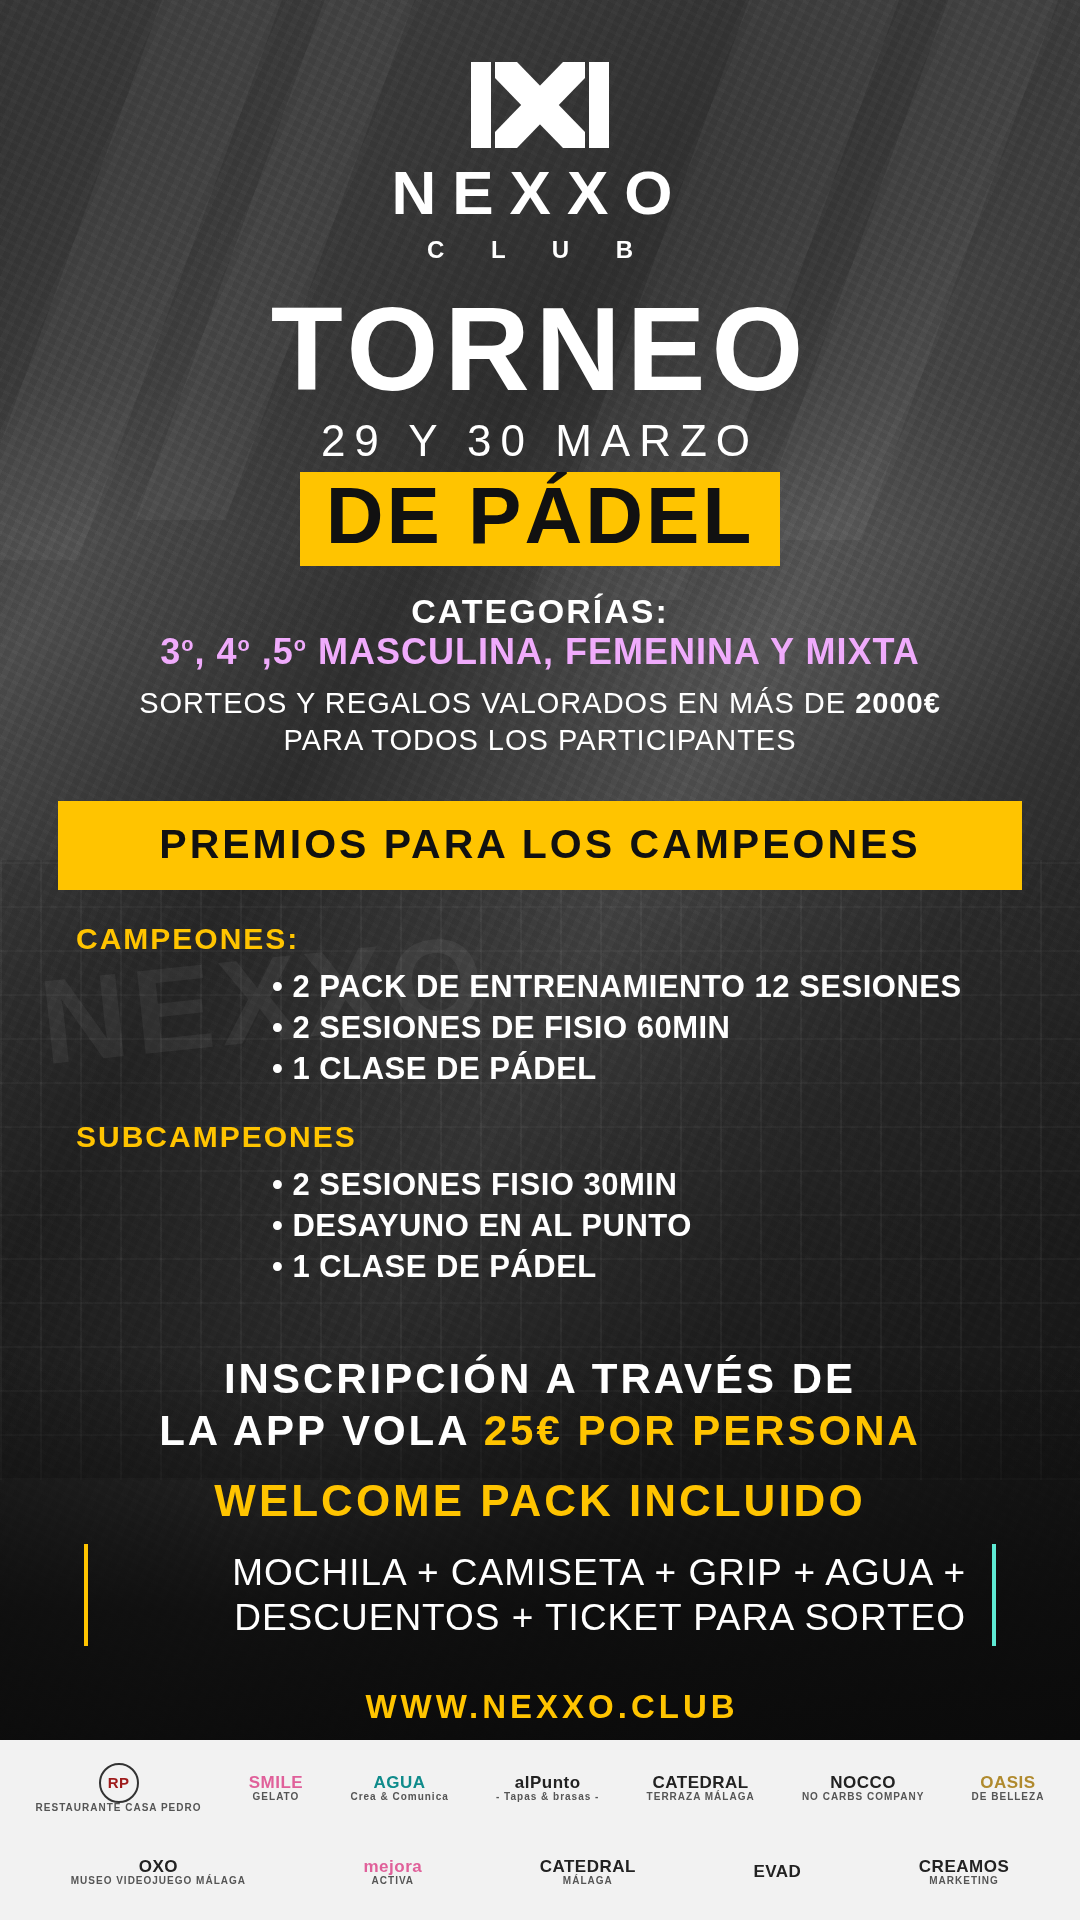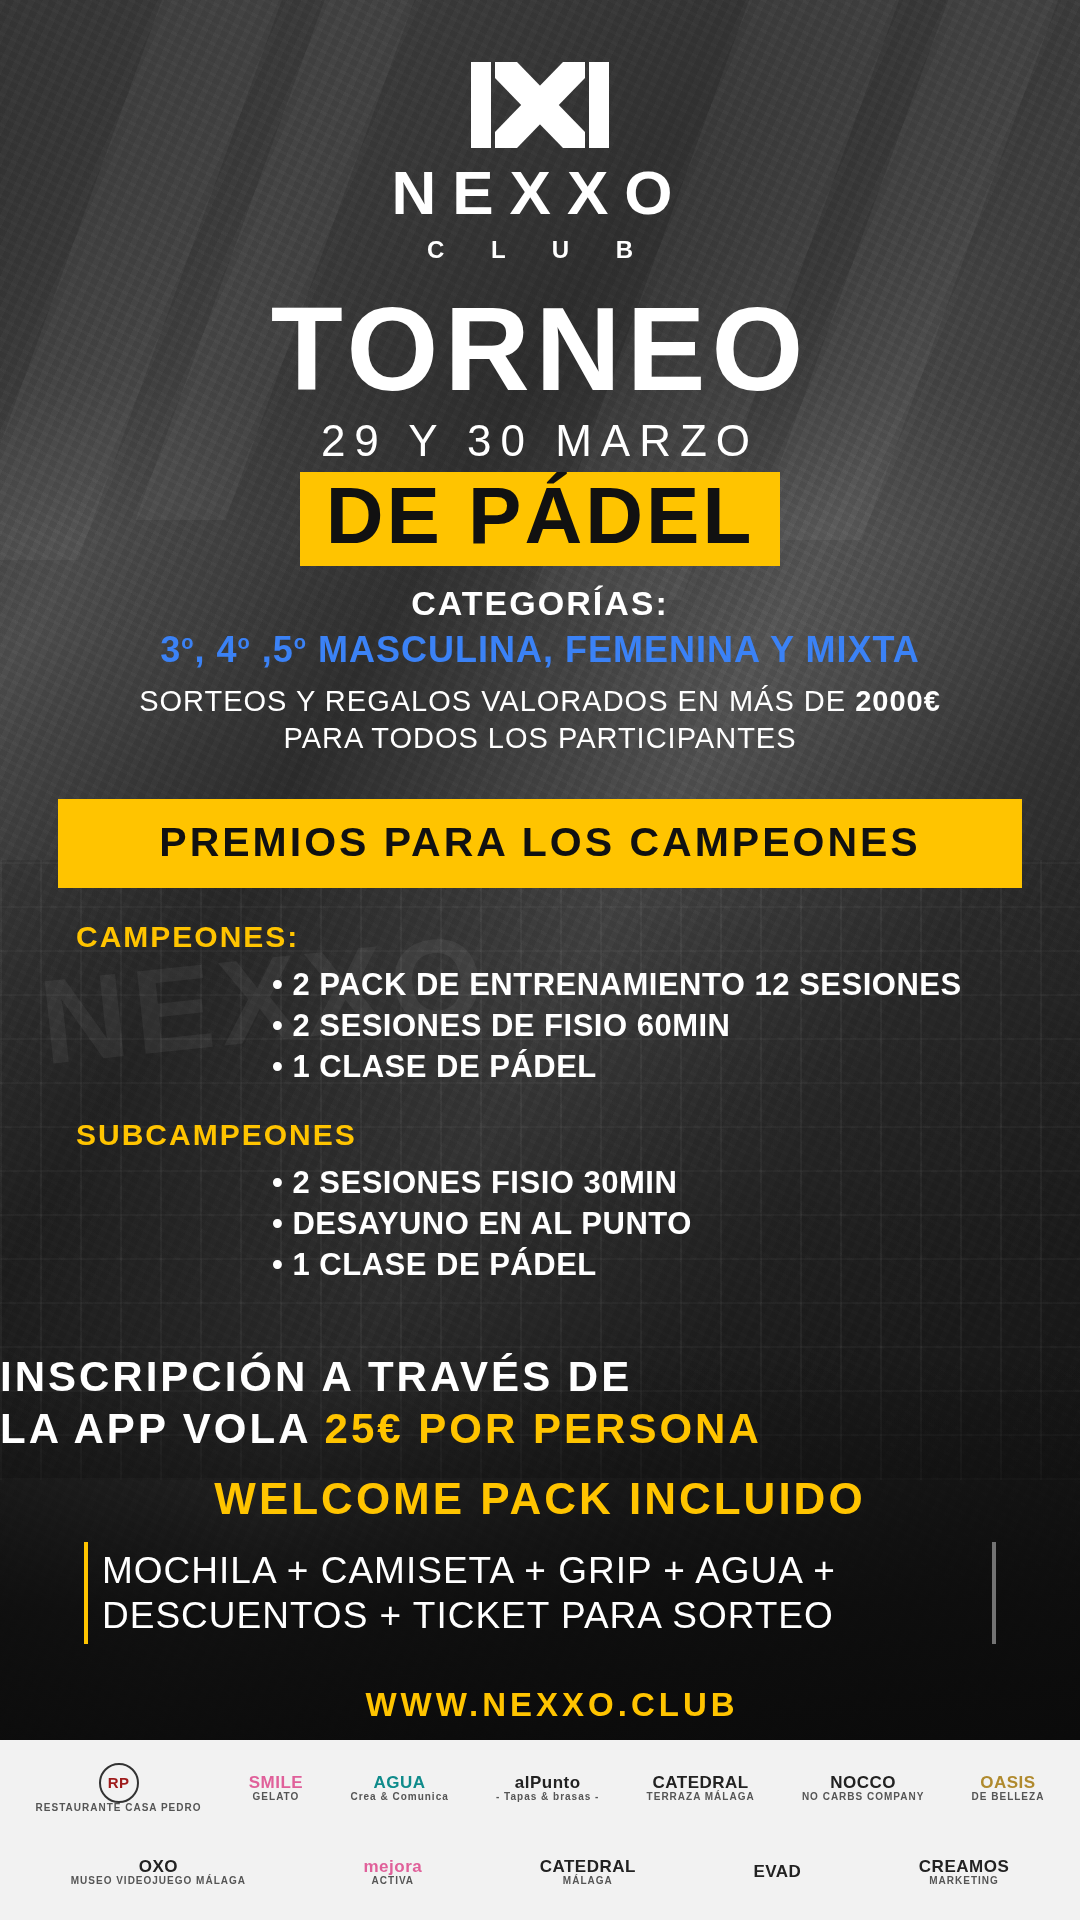--- a/index.html
+++ b/index.html
@@ -89,26 +89,26 @@
   .depadel-wrap { text-align:center; margin-top:6px; }
   .depadel {
     display:inline-block;
     font-size:80px; font-weight:800; letter-spacing:3px;
     color:#111; background:#FFC400;
     padding:4px 26px 10px 26px;
     line-height:1;
   }
 
   .cats-label {
-    margin-top:18px; text-align:center;
+    margin-top:26px; text-align:center;
     font-size:34px; font-weight:800; letter-spacing:2px; color:#fff;
   }
   .cats-line {
-    margin-top:6px; text-align:center;
-    font-size:36px; font-weight:800; letter-spacing:1px; color:#3b82f6;
+    margin-top:0; text-align:center;
+    font-size:36px; font-weight:800; letter-spacing:1px; color:#f0abfc;
   }
   .cats-line sup { font-size:20px; }
   .sorteos {
     margin-top:14px; text-align:center;
     font-size:29px; font-weight:500; letter-spacing:1px; color:#fff;
   }
   .sorteos b { font-weight:800; }
   .sorteos2 {
     margin-top:4px; text-align:center;
     font-size:29px; font-weight:500; letter-spacing:1px; color:#fff;
@@ -134,35 +134,35 @@
   .prize-head.second { margin-top:30px; }
   .prize-list { list-style:none; margin-left:196px; }
   .prize-list li {
     font-size:31px; font-weight:700; letter-spacing:.5px; color:#fff;
     line-height:1.33; white-space:nowrap;
   }
   .prize-list li::before { content:"• "; }
 
   
   .insc {
-    margin-top:66px; 
+    margin-top:66px; text-align:center;
     font-size:42px; font-weight:800; letter-spacing:3px; color:#fff;
     line-height:1.22;
   }
   .insc .price { color:#FFC400; }
   .welcome {
     margin-top:20px; text-align:center;
     font-size:44px; font-weight:600; letter-spacing:3px; color:#FFC400;
   }
   .packbox {
     margin:18px 84px 0 84px;
     border-left:4px solid #FFC400;
-    border-right:4px solid #737373;
-    padding:6px 14px;
-    text-align:left;
+    border-right:4px solid #5eead4;
+    padding:6px 26px;
+    text-align:right;
   }
   .packbox div {
     font-size:37px; font-weight:500; letter-spacing:1px; color:#fff;
     line-height:1.22;
   }
   .web {
     margin-top:42px; text-align:center;
     font-size:33px; font-weight:800; letter-spacing:4px; color:#FFC400;padding-left:24px;
   }
 

